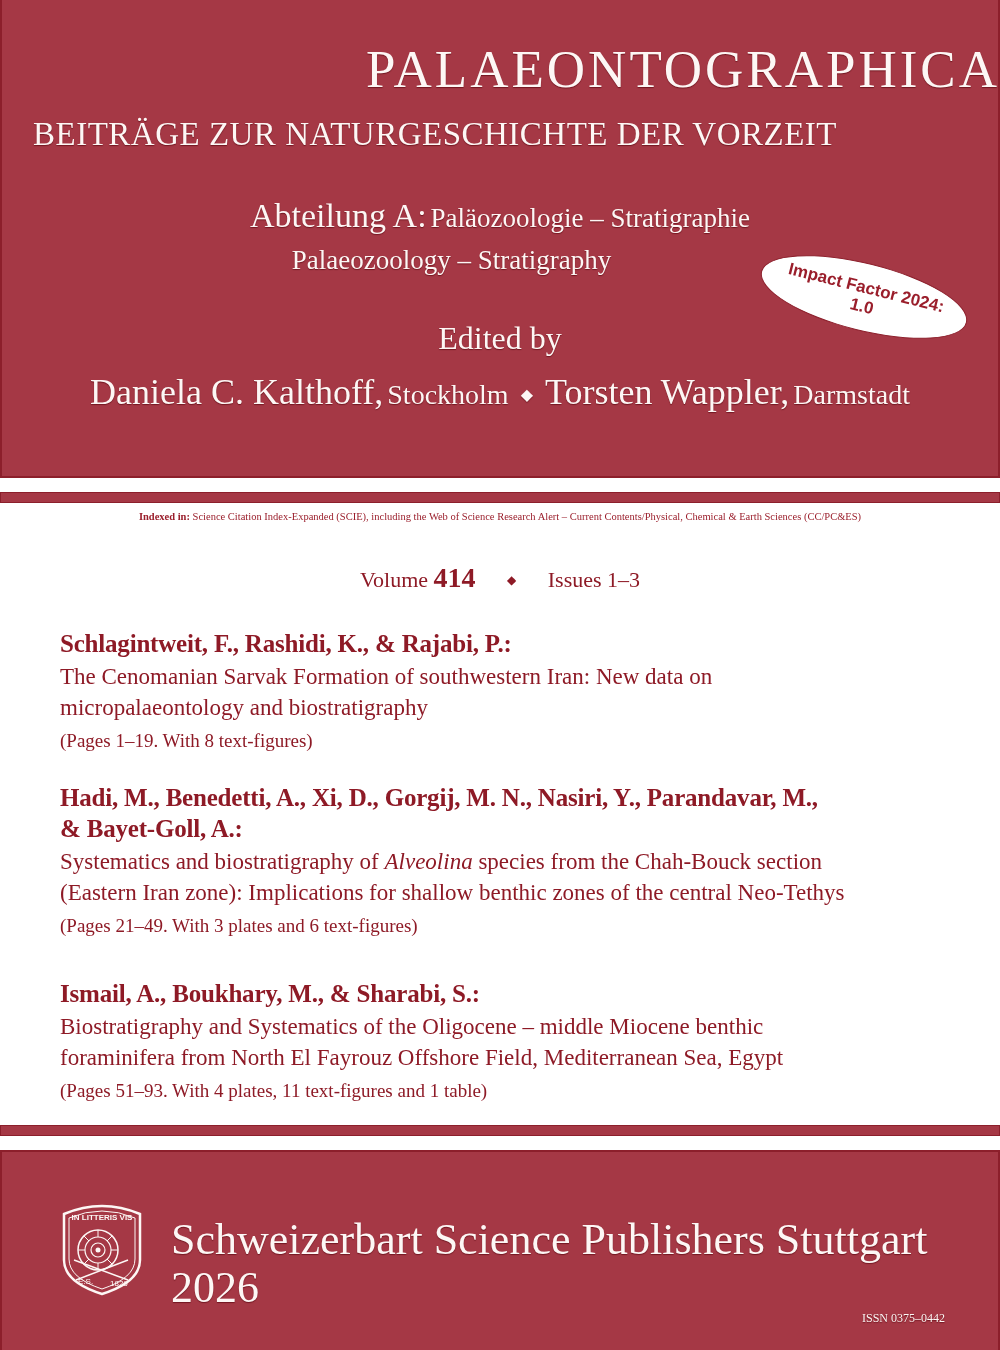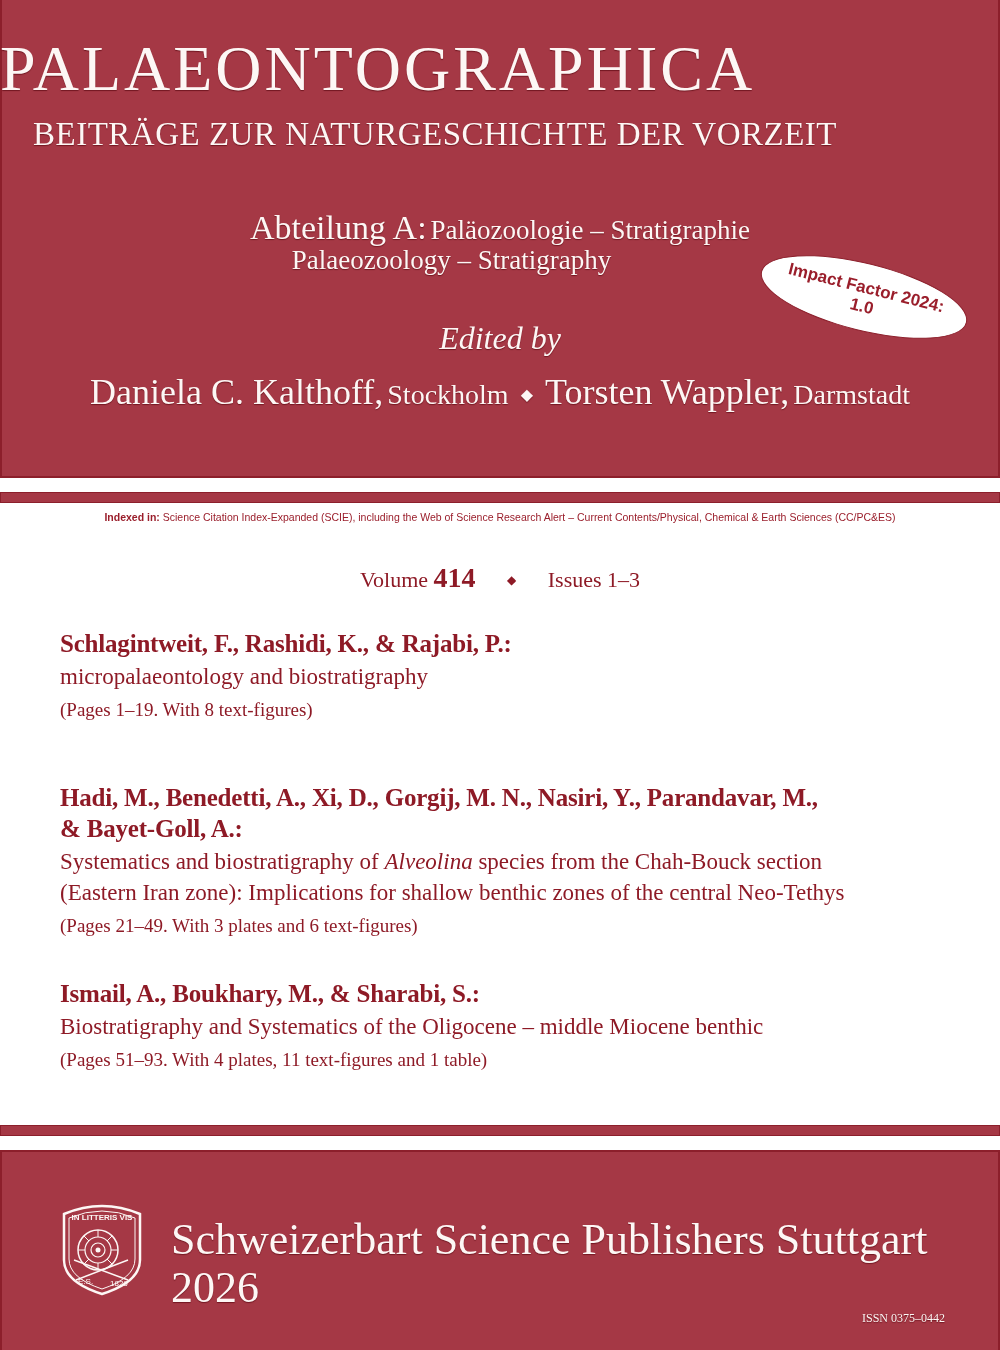--- a/index.html
+++ b/index.html
@@ -8,45 +8,45 @@
   .red { background: #a53845; }
   .top-block { position: absolute; left: 0; top: 0; width: 996px; height: 476px;
                border: 2px solid #8c1f2b; border-top: none; }
   .stripe { position: absolute; left: 0; width: 998px; border: 1px solid #8c1f2b; }
   .stripe1 { top: 492px; height: 9px; }
   .stripe2 { top: 1125px; height: 9px; }
   .footer-block { position: absolute; left: 0; top: 1150px; width: 996px; height: 200px;
                   border: 2px solid #8c1f2b; border-bottom: none; }
 
   .white { color: #fdf7f5; text-shadow: 0 1px 1px rgba(80,0,10,0.6); }
-  .title { position: absolute; top: 34px; left: 0; width: 1000px; text-align: left;
-           font-size: 64px; letter-spacing: 3px; line-height: 70px; }
+  .title { position: absolute; top: 34px; left: 0; width: 1000px; text-align: right;
+           font-size: 53px; letter-spacing: 3px; line-height: 70px; }
   .subtitle { position: absolute; top: 114px; left: 0; width: 870px; text-align: center;
               font-size: 33px; letter-spacing: 0.5px; line-height: 40px; }
-  .abt { position: absolute; top: 196px; left: 0; width: 1000px; text-align: center; line-height: 40px; margin-top: 12px; }
+  .abt { position: absolute; top: 196px; left: 0; width: 1000px; text-align: center; line-height: 40px; }
   .abt .big { font-size: 34px; }
   .abt .small { font-size: 27px; }
   .abt2 { position: absolute; top: 242px; left: 0; width: 903px; text-align: center;
           font-size: 27px; line-height: 36px; }
   .edited { position: absolute; top: 318px; left: 0; width: 1000px; text-align: center;
-            font-size: 32px; line-height: 40px; font-style: italic; }
+            font-size: 32px; line-height: 40px; }
   .editors { position: absolute; top: 370px; left: 0; width: 1000px; text-align: center; line-height: 44px; }
   .editors .nm { font-size: 36px; }
   .editors .ct { font-size: 28px; }
   .editors .dia { font-size: 16px; margin: 0 8px; position: relative; top: -4px; }
 
   .impact { position: absolute; left: 758px; top: 263px; width: 210px; height: 66px;
             background: #ffffff; border-radius: 50%; transform: rotate(14deg);
             border: 1px solid #8c1f2b;
             font-family: "Liberation Sans", "DejaVu Sans", sans-serif; font-weight: bold;
             color: #9a1e2b; font-size: 17px; line-height: 19px; text-align: center;
             display: flex; flex-direction: column; justify-content: center; }
 
   .indexed { position: absolute; top: 511px; left: 0; width: 1000px; text-align: center;
-             font-family: Liberation Sans, sans-serif; font-size: 10.5px;
+             font-family: Liberation Serif, serif; font-size: 10.5px;
              color: #9a1e2b; }
   .indexed b { font-weight: bold; }
 
   .volume { position: absolute; top: 563px; left: 0; width: 1000px; text-align: center;
             font-size: 22px; line-height: 30px; color: #8e1a26; }
   .volume .num { font-size: 28px; font-weight: bold; }
   .volume .dia { font-size: 12px; margin: 0 26px; position: relative; top: -3px; }
 
   .article { position: absolute; left: 60px; width: 920px; }
   .article .authors { font-size: 25px; font-weight: bold; line-height: 31px; letter-spacing: -0.2px; }
@@ -97,20 +97,21 @@
 <div class="volume">
   <span>Volume</span>
   <span class="num">414</span>
   <span class="dia">◆</span>
   <span>Issues 1–3</span>
 </div>
 
 <div class="article a1">
   <div class="authors">Schlagintweit, F., Rashidi, K., &amp; Rajabi, P.:</div>
   <div class="atitle">
+    <div>The Cenomanian Sarvak Formation of southwestern Iran: New data on</div>
     <div>micropalaeontology and biostratigraphy</div>
   </div>
   <div class="pages">(Pages 1–19. With 8 text-figures)</div>
 </div>
 
 <div class="article a2">
   <div class="authors">
     <div>Hadi, M., Benedetti, A., Xi, D., Gorgij, M. N., Nasiri, Y., Parandavar, M.,</div>
     <div>&amp; Bayet-Goll, A.:</div>
   </div>
@@ -118,20 +119,21 @@
     <div><span>Systematics and biostratigraphy of </span><i>Alveolina</i><span> species from the Chah-Bouck section</span></div>
     <div>(Eastern Iran zone): Implications for shallow benthic zones of the central Neo-Tethys</div>
   </div>
   <div class="pages">(Pages 21–49. With 3 plates and 6 text-figures)</div>
 </div>
 
 <div class="article a3">
   <div class="authors">Ismail, A., Boukhary, M., &amp; Sharabi, S.:</div>
   <div class="atitle">
     <div>Biostratigraphy and Systematics of the Oligocene – middle Miocene benthic</div>
+    <div>foraminifera from North El Fayrouz Offshore Field, Mediterranean Sea, Egypt</div>
   </div>
   <div class="pages">(Pages 51–93. With 4 plates, 11 text-figures and 1 table)</div>
 </div>
 
 <div class="stripe stripe2 red"></div>
 <div class="footer-block red"></div>
 
 <svg class="logo" viewBox="0 0 88 96">
   <path d="M6 14 Q44 -2 82 14 L82 60 Q82 82 44 94 Q6 82 6 60 Z" fill="none" stroke="#fdf7f5" stroke-width="2.5"></path>
   <path d="M11 18 Q44 4 77 18 L77 59 Q77 78 44 89 Q11 78 11 59 Z" fill="none" stroke="#fdf7f5" stroke-width="1"></path>

